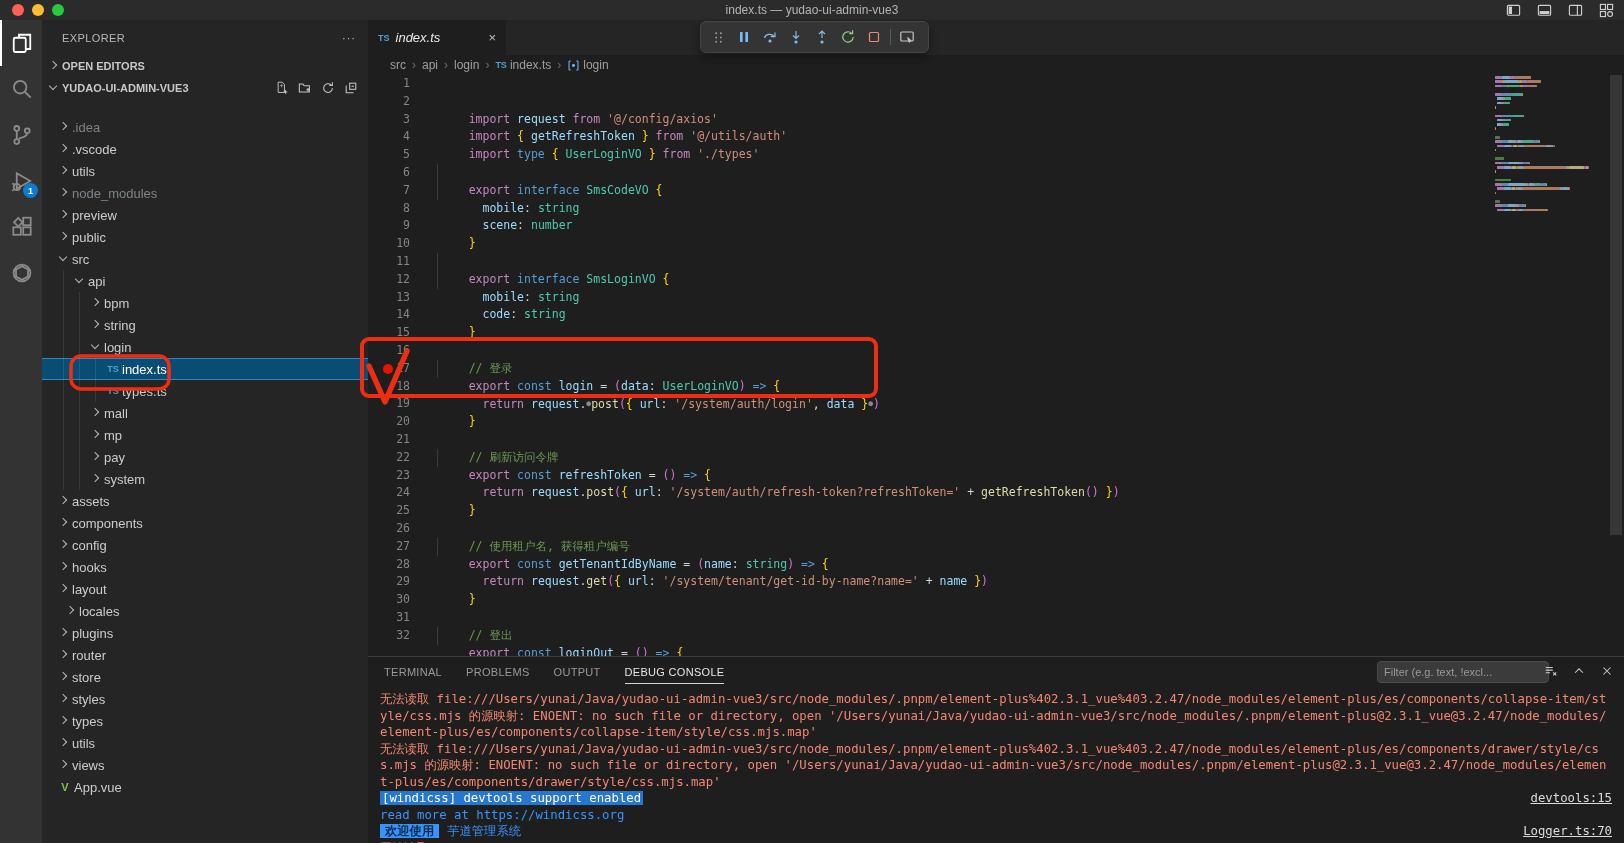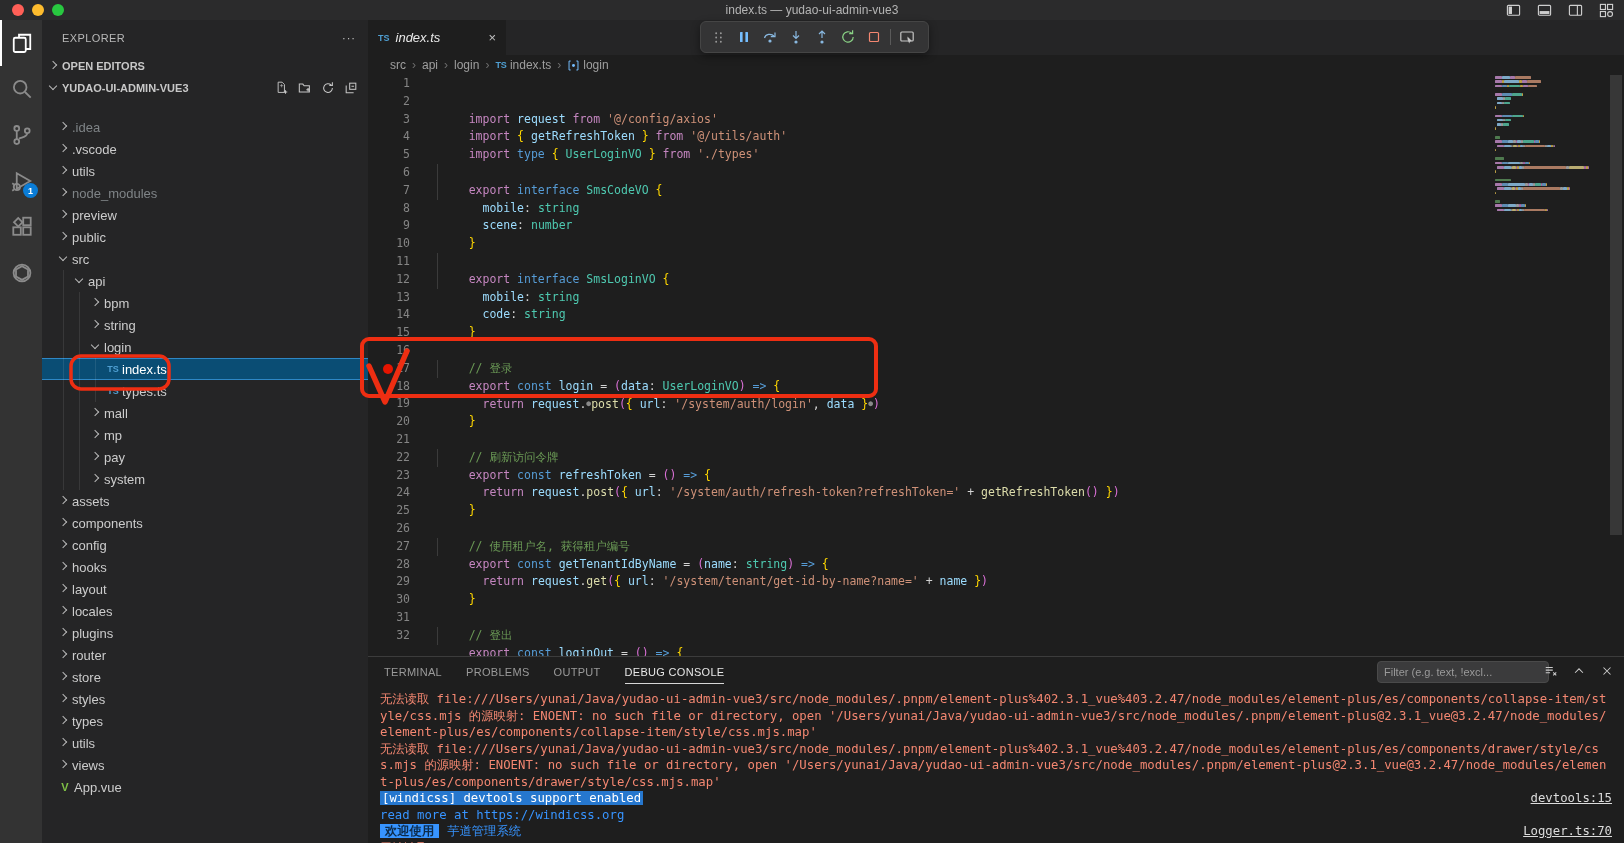--- a/index.html
+++ b/index.html
@@ -326,21 +326,21 @@
         <span>config</span>
       </div>
       <div class="trow" style="padding-left:14px">
         <span class="chev"></span>
         <span>hooks</span>
       </div>
       <div class="trow" style="padding-left:14px">
         <span class="chev"></span>
         <span>layout</span>
       </div>
-      <div class="trow" style="padding-left:14px">
+      <div class="trow" style="padding-left:21px">
         <span class="chev"></span>
         <span>locales</span>
       </div>
       <div class="trow" style="padding-left:14px">
         <span class="chev"></span>
         <span>plugins</span>
       </div>
       <div class="trow" style="padding-left:14px">
         <span class="chev"></span>
         <span>router</span>

